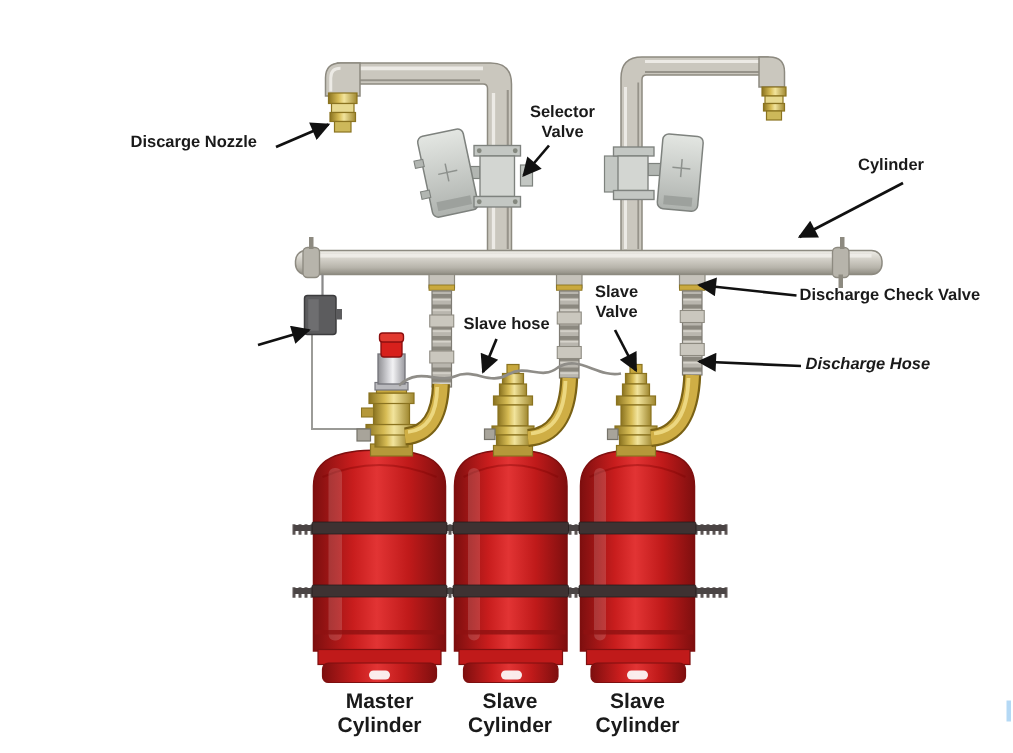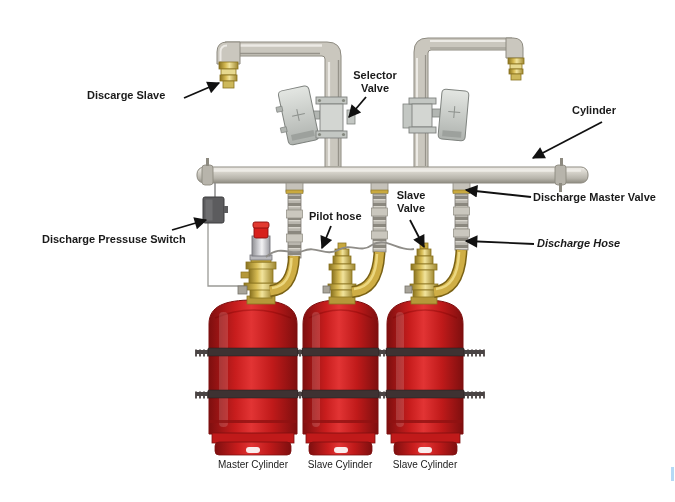--- a/index.html
+++ b/index.html
@@ -2,21 +2,21 @@
 <html><head>
 <meta charset="utf-8">
 <style>
   html,body{margin:0;padding:0;background:#fff;}
   #stage{position:relative;width:675px;height:502px;background:#fff;overflow:hidden;
          font-family:"Liberation Sans",sans-serif;}
   #art{position:absolute;left:0;top:0;}
   .lbl{position:absolute;font-weight:bold;font-size:11px;line-height:1.18;
        color:#1a1a1a;white-space:nowrap;}
   .lbl.center{text-align:center;white-space:normal;}
-  .cyl-lbl{position:absolute;font-weight:normal;font-size:10px;color:#1a1a1a;
+  .cyl-lbl{position:absolute;font-weight:bold;font-size:14px;color:#1a1a1a;
        top:459px;width:90px;text-align:center;}
 </style>
 </head>
 <body>
 
 <div id="stage">
 
 <svg id="art" width="675" height="502" viewBox="0 0 675 502">
   <defs>
     <linearGradient id="gPipeH" x1="0" y1="0" x2="0" y2="1">
@@ -264,39 +264,38 @@
     <line x1="531" y1="197" x2="466" y2="190" marker-end="url(#ah)"></line>
     <line x1="534" y1="244" x2="466" y2="241" marker-end="url(#ah)"></line>
     <line x1="410" y1="220" x2="424" y2="247" marker-end="url(#ah)"></line>
     <line x1="331" y1="226" x2="322" y2="248" marker-end="url(#ah)"></line>
     <line x1="172" y1="230" x2="206" y2="220" marker-end="url(#ah)"></line>
   </g>
 
   <rect x="671" y="467" width="3" height="14" fill="#b5d9f5"></rect>
 </svg>
 
-<div class="lbl" style="left:87px;top:89px;">Discarge Slave</div>
+<div class="lbl" style="left:87px;top:89px;">Discarge Nozzle</div>
 
 <div class="lbl center" style="left:344px;top:69px;width:62px;">
   <div>Selector</div>
   <div>Valve</div>
 </div>
 
 <div class="lbl" style="left:572px;top:104px;">Cylinder</div>
 
-<div class="lbl" style="left:533px;top:191px;">Discharge Master Valve</div>
+<div class="lbl" style="left:533px;top:191px;">Discharge Check Valve</div>
 
 <div class="lbl" style="left:537px;top:237px;font-style:italic;">Discharge Hose</div>
 
 <div class="lbl center" style="left:386px;top:189px;width:50px;">
   <div>Slave</div>
   <div>Valve</div>
 </div>
 
-<div class="lbl" style="left:309px;top:210px;">Pilot hose</div>
-
-<div class="lbl" style="left:42px;top:233px;">Discharge Pressuse Switch</div>
+<div class="lbl" style="left:309px;top:210px;">Slave hose</div>
+
 
 <div class="cyl-lbl" style="left:208px;">Master Cylinder</div>
 <div class="cyl-lbl" style="left:295px;">Slave Cylinder</div>
 <div class="cyl-lbl" style="left:380px;">Slave Cylinder</div>
 
 </div>
 
 </body></html>

